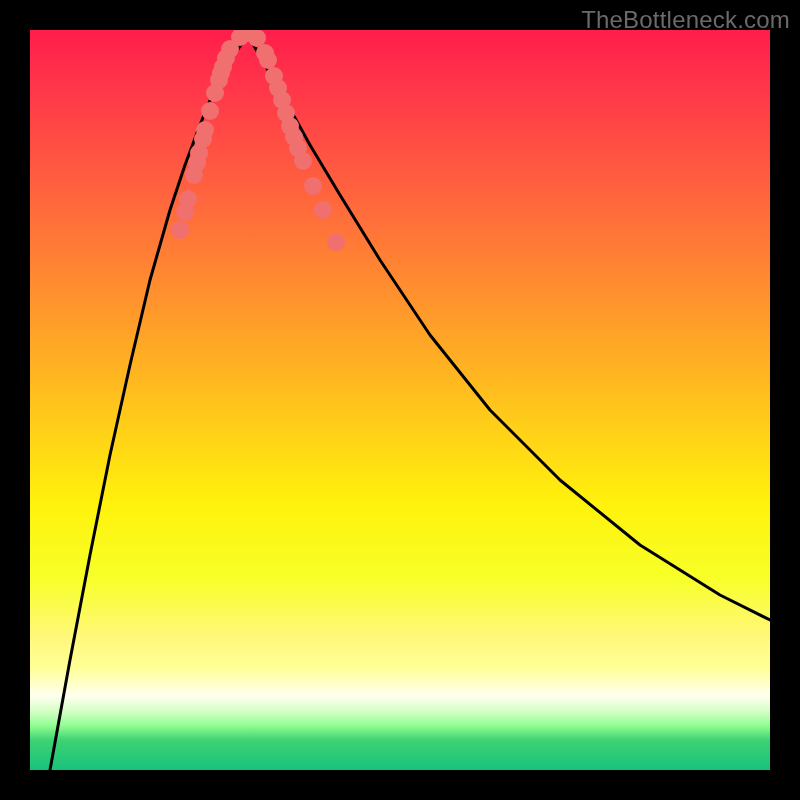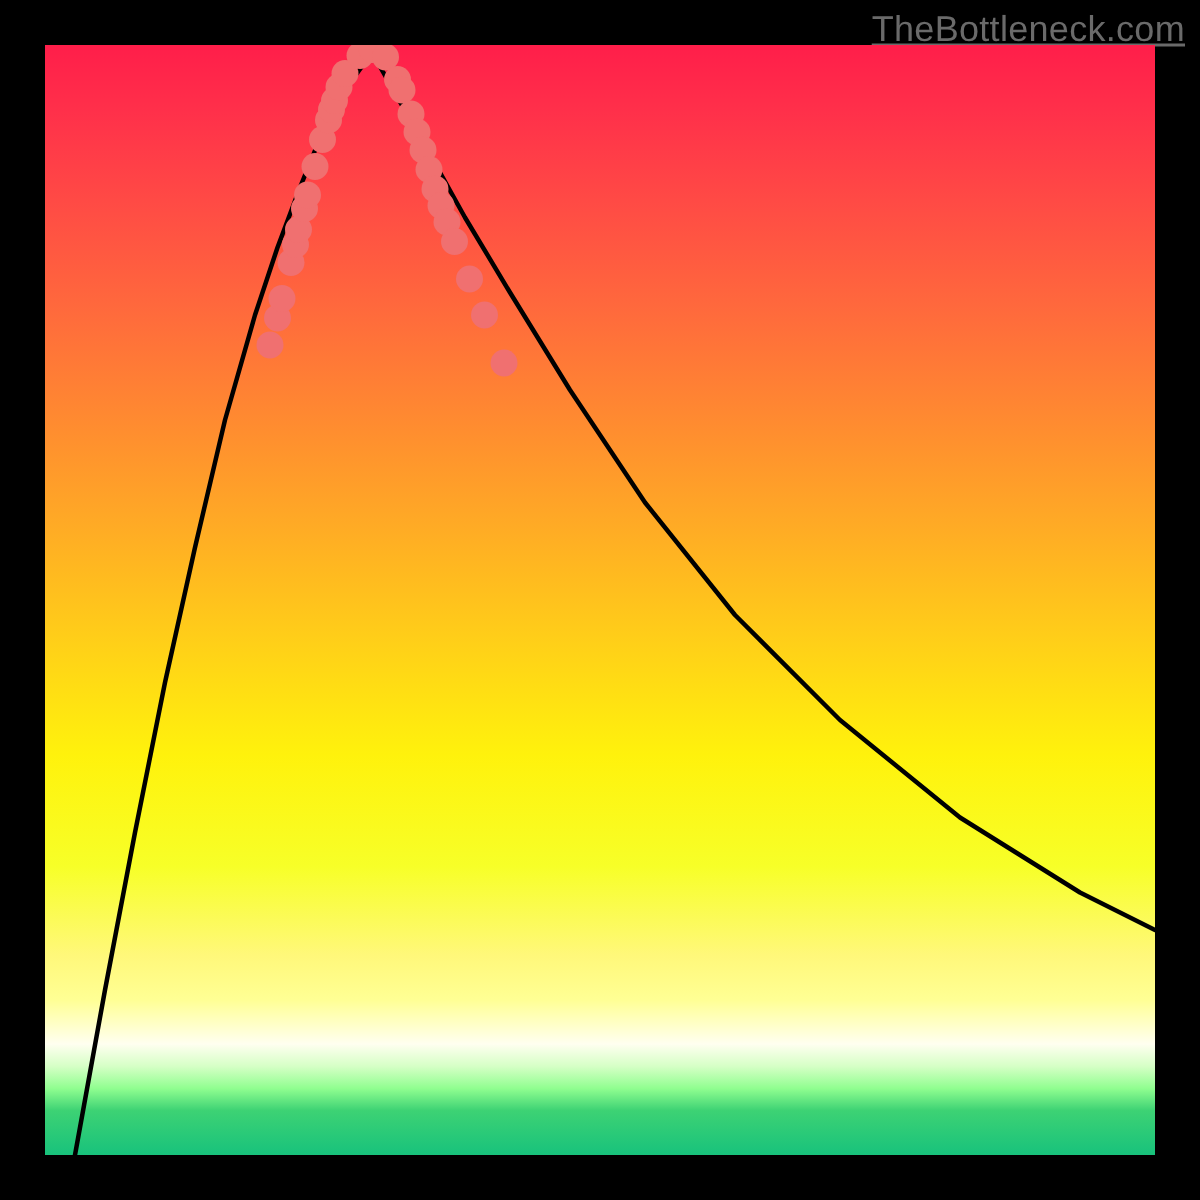--- a/index.html
+++ b/index.html
@@ -61,21 +61,20 @@
     height: 740px;
   }
   .watermark {
     position: absolute;
     top: 6px;
     right: 10px;
     color: #6a6a6a;
     font-size: 24px;
     font-weight: 500;
     letter-spacing: 0.2px;
-    text-decoration: underline;
   }
 </style>
 </head>
 <body>
 
 <div class="frame">
   <div class="watermark">TheBottleneck.com</div>
 
   <div class="plot-area">
     <div class="gradient-bg"></div>

